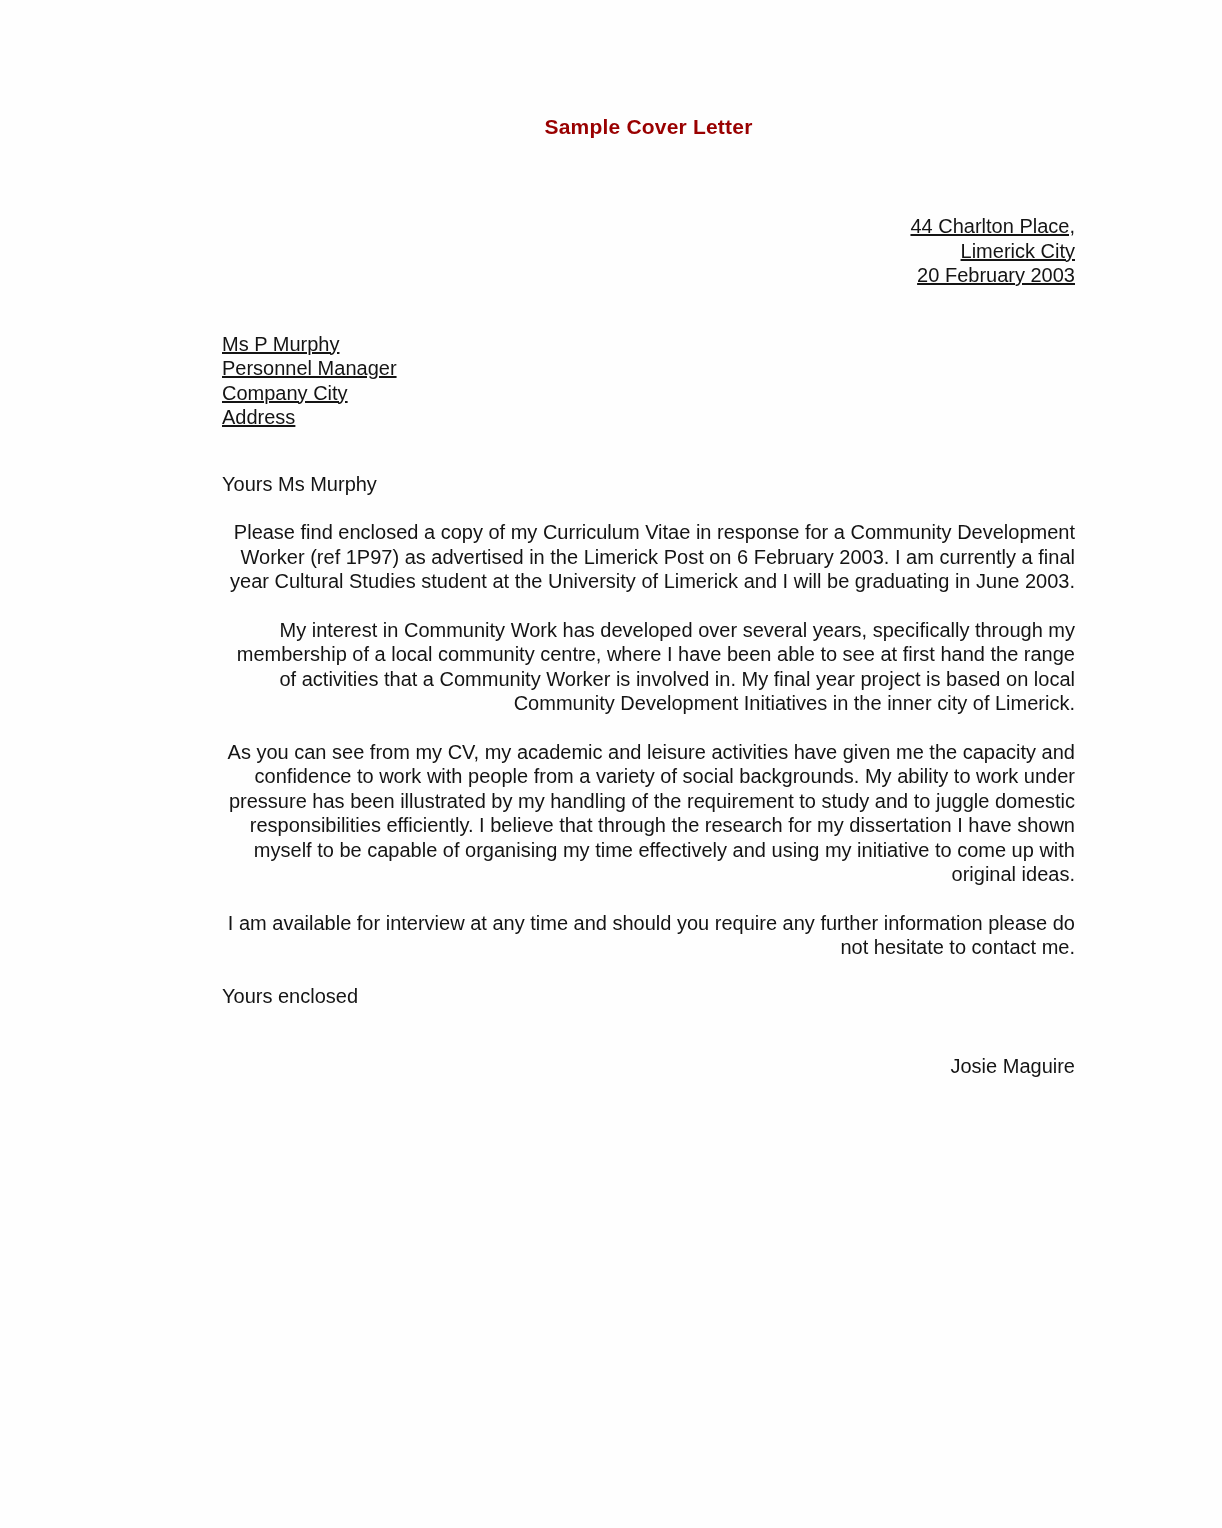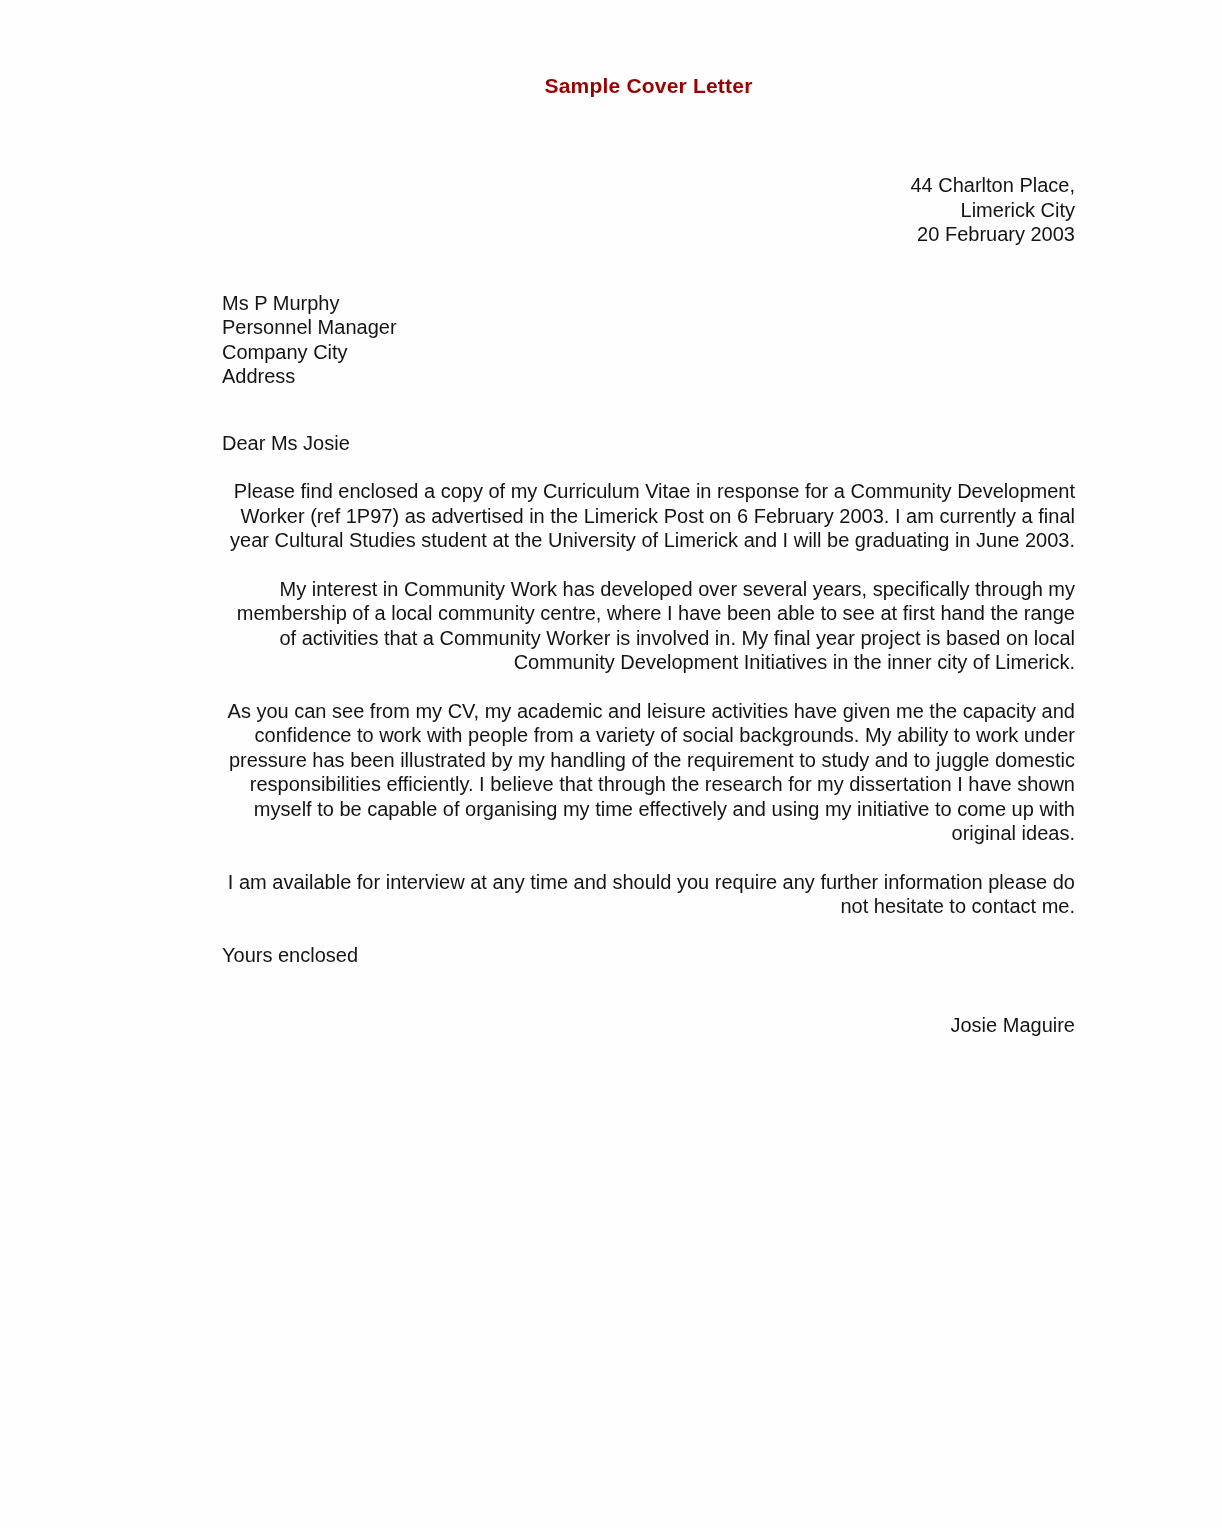--- a/index.html
+++ b/index.html
@@ -11,21 +11,21 @@
     position: relative;
     width: 1222px;
     height: 1528px;
     margin: 0 auto;
     background: #fefefe;
     color: #141414;
     font-family: "Liberation Sans", "DejaVu Sans", sans-serif;
     font-size: 20px;
     line-height: 24.5px;
     box-sizing: border-box;
-    padding: 73px 147px 0 222px;
+    padding: 114px 147px 0 222px;
     overflow: hidden;
   }
   .doc-title {
     font-size: 21px;
     font-weight: bold;
     text-align: center;
     margin: 0 0 74px 0;
     line-height: 26px;
     letter-spacing: 0.2px;
   }
@@ -45,20 +45,21 @@
   }
   .closing {
     margin: 0 0 46px 0;
   }
   .signature {
     margin: 0;
     text-align: right;
   }
   .line {
     display: block;
+    text-decoration: underline;
   }
 </style>
 </head>
 <body>
 
 <div class="page">
 
   <h1 class="doc-title" style="color: rgb(153, 0, 0);">Sample Cover Letter</h1>
 
   <div class="sender-address">
@@ -67,21 +68,21 @@
     <span class="line">20 February 2003</span>
   </div>
 
   <div class="recipient-block">
     <span class="line">Ms P Murphy</span>
     <span class="line">Personnel Manager</span>
     <span class="line">Company City</span>
     <span class="line">Address</span>
   </div>
 
-  <p class="salutation">Dear Ms Josie</p>
+  <p class="salutation">Yours Ms Murphy</p>
 
   <p class="body-paragraph">Please find enclosed a copy of my Curriculum Vitae in response for a Community Development Worker (ref 1P97) as advertised in the Limerick Post on 6 February 2003.  I am currently a final year Cultural Studies student at the University of Limerick and I will be graduating in June 2003.</p>
 
   <p class="body-paragraph">My interest in Community Work has developed over several years, specifically through my membership of a local community centre, where I have been able to see at first hand the range of activities that a Community Worker is involved in.  My final year project is based on local Community Development Initiatives in the inner city of Limerick.</p>
 
   <p class="body-paragraph">As you can see from my CV, my academic and leisure activities have given me the capacity and confidence to work with people from a variety of social backgrounds. My ability to work under pressure has been illustrated by my handling of the requirement to study and to juggle domestic responsibilities efficiently. I believe that through the research for my dissertation I have shown myself to be capable of organising my time effectively and using my initiative to come up with original ideas.</p>
 
   <p class="body-paragraph">I am available for interview at any time and should you require any further information please do not hesitate to contact me.</p>
 
   <p class="closing">Yours enclosed</p>

